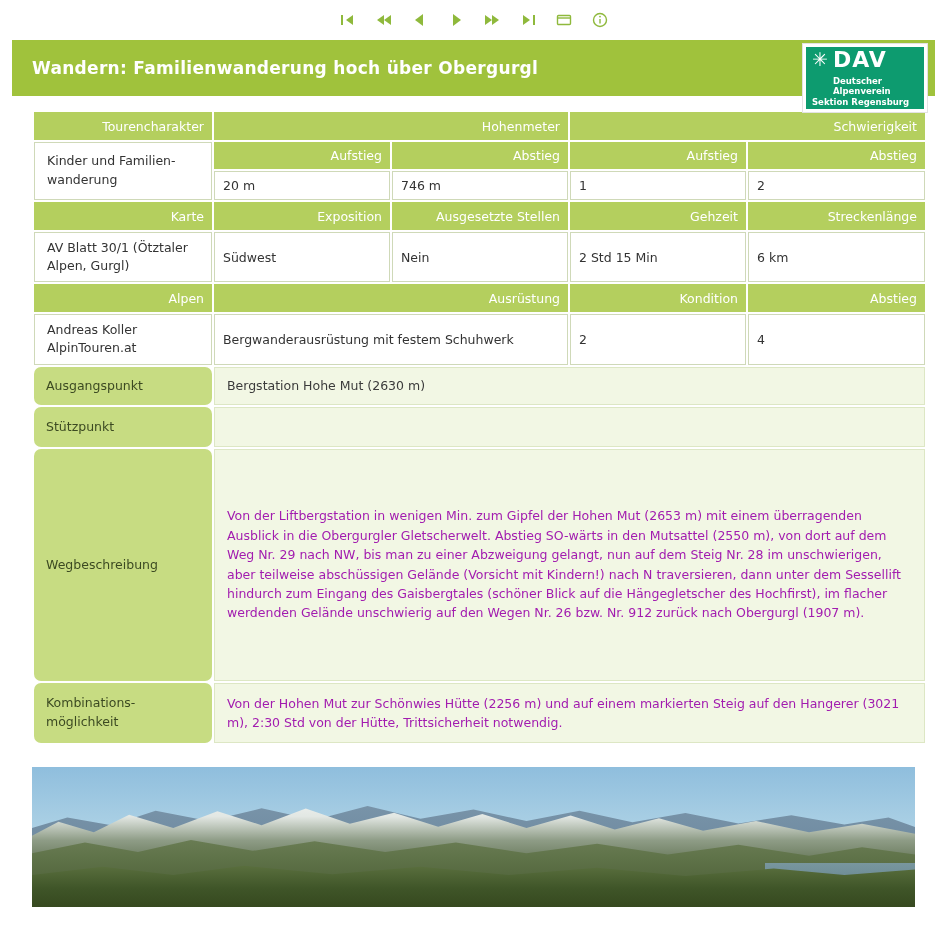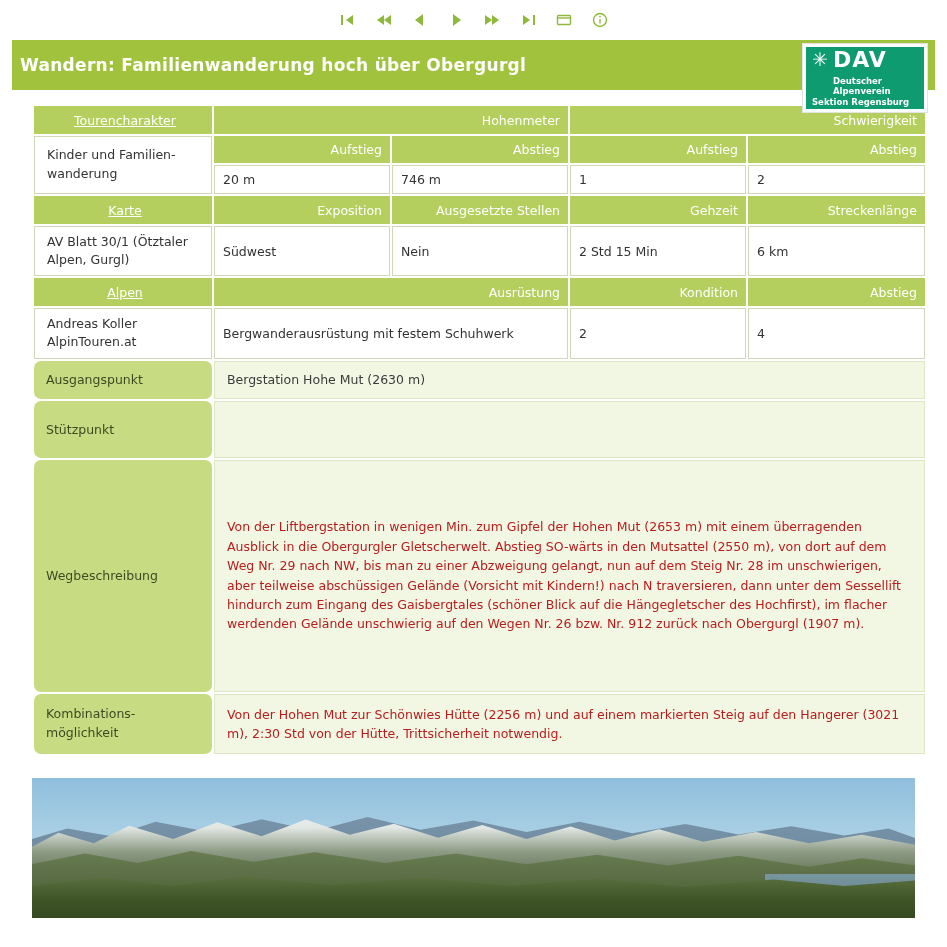--- a/index.html
+++ b/index.html
@@ -39,24 +39,24 @@
   .page {
     position: relative;
     margin: 0 12px;
     width: 923px;
     box-sizing: border-box;
   }
 
   
   .titlebar {
     background: #a0c23c;
-    height: 50px;
+    height: 56px;
     display: flex;
     align-items: center;
-    padding-left: 8px;
+    padding-left: 20px;
     box-sizing: border-box;
   }
   .titlebar h1 {
     margin: 0;
     font-size: 17px;
     font-weight: bold;
     color: #ffffff;
     letter-spacing: 0.3px;
   }
 
@@ -127,23 +127,22 @@
     padding: 6px 8px;
     box-sizing: border-box;
   }
   .hdr {
     background: #b4cf5e;
     color: #ffffff;
     font-weight: normal;
     font-size: 12.5px;
   }
   .hdr-left {
-    text-align: center;
+    text-align: right;
     padding-left: 12px !important;
-    text-decoration: underline;
   }
   .hdr-center { text-align: right; }
   .val {
     background: #ffffff;
     border: 1px solid #cfd9b8;
     text-align: left;
   }
   .val-left {
     background: #ffffff;
     border: 1px solid #cfd9b8;
@@ -158,21 +157,21 @@
     vertical-align: middle;
     border-radius: 7px;
   }
   .text-cell {
     background: #f2f7e4;
     border: 1px solid #dde7c4;
     text-align: left;
     padding: 10px 12px !important;
     vertical-align: top;
     line-height: 1.55;
-    color: #b91c1c;
+    color: #a21caf;
   }
   .text-cell-mid {
     background: #f2f7e4;
     border: 1px solid #dde7c4;
     text-align: left;
     padding: 8px 12px !important;
     vertical-align: middle;
     color: #3b3b3b;
   }
   .empty-cell {
@@ -371,21 +370,21 @@
         <td class="val" colspan="2">Bergwanderausrüstung mit festem Schuhwerk</td>
         <td class="val">2</td>
         <td class="val">4</td>
       </tr>
 
       <tr style="height:38px">
         <td class="label-cell">Ausgangspunkt</td>
         <td class="text-cell-mid" colspan="4">Bergstation Hohe Mut (2630 m)</td>
       </tr>
 
-      <tr style="height:57px">
+      <tr style="height:40px">
         <td class="label-cell">Stützpunkt</td>
         <td class="empty-cell" colspan="4"></td>
       </tr>
 
       <tr style="height:232px">
         <td class="label-cell">Wegbeschreibung</td>
         <td class="text-cell" colspan="4" style="vertical-align:middle">Von der Liftbergstation in wenigen Min. zum Gipfel der Hohen Mut (2653 m) mit einem überragenden Ausblick in die Obergurgler Gletscherwelt. Abstieg SO-wärts in den Mutsattel (2550 m), von dort auf dem Weg Nr. 29 nach NW, bis man zu einer Abzweigung gelangt, nun auf dem Steig Nr. 28 im unschwierigen, aber teilweise abschüssigen Gelände (Vorsicht mit Kindern!) nach N traversieren, dann unter dem Sessellift hindurch zum Eingang des Gaisbergtales (schöner Blick auf die Hängegletscher des Hochfirst), im flacher werdenden Gelände unschwierig auf den Wegen Nr. 26 bzw. Nr. 912 zurück nach Obergurgl (1907 m).</td>
       </tr>
 
       <tr style="height:52px">

